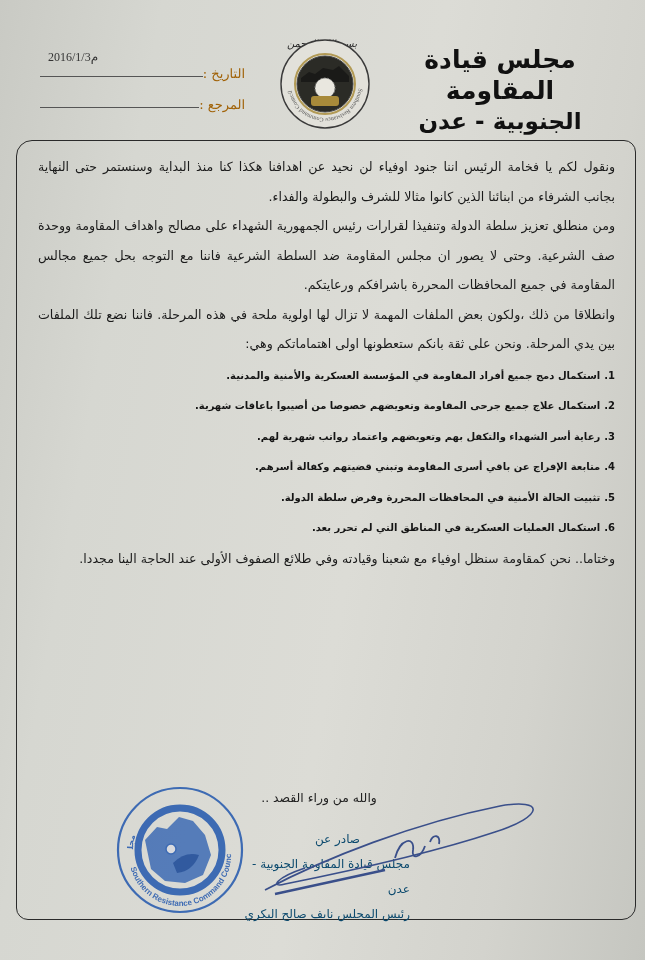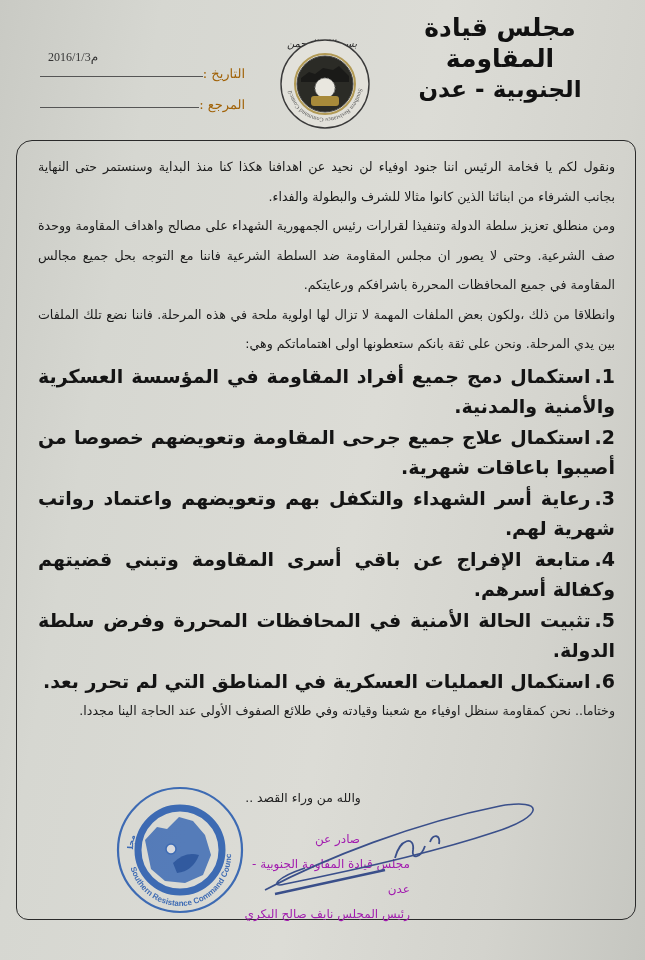--- a/index.html
+++ b/index.html
@@ -7,21 +7,21 @@
       width: 645px; height: 960px; overflow: hidden;
       background: linear-gradient(100deg, #c9cac4 0%, #d6d7d1 20%, #dcdcd6 55%, #d3d3cd 80%, #c5c6c0 100%);
       font-family: "DejaVu Sans", sans-serif;
       color: #1c1c1c;
       position: relative;
     }
     .page { position: absolute; left: 0; top: 0; width: 645px; height: 960px; }
 
     
     .hdr-title {
-      position: absolute; right: 30px; top: 12px; width: 230px;
+      position: absolute; right: 30px; top: 44px; width: 230px;
       direction: rtl; text-align: center;
       font-weight: bold; color: #111; line-height: 1.25;
     }
     .hdr-title .l1 { font-size: 25px; display: block; letter-spacing: 0.5px; }
     .hdr-title .l2 { font-size: 23px; display: block; }
 
     .basmala {
       position: absolute; left: 277px; top: 18px; width: 90px; text-align: center;
       direction: rtl; font-family: "DejaVu Serif", serif; font-size: 10px; color: #2a2a2a;
       font-style: italic; letter-spacing: -0.3px; margin-top: 20px;
@@ -49,33 +49,33 @@
     }
     .body-text {
       position: absolute; right: 30px; left: 38px; top: 152px;
       direction: rtl; text-align: justify; text-align-last: right;
       font-size: 12.6px; line-height: 29.5px; color: #1b1b1b;
     }
     .body-text p { margin: 0; }
     .body-text .para { text-align-last: right; }
     .list { margin: 2px 0 0 0; padding: 0; list-style: none; padding-right: 0; }
     .list li {
-      font-weight: bold; font-size: 19px; line-height: 30.5px; color: #141414;
+      font-weight: bold; font-size: 10px; line-height: 30.5px; color: #141414;
       padding-right: 0;
     }
     .list li .num { margin-left: 4px; }
     .closing { margin-top: 0; }
 
     .salute {
-      position: absolute; left: 188px; width: 230px; top: 790px;
+      position: absolute; left: 204px; width: 230px; top: 790px;
       direction: rtl; text-align: center; font-size: 12.4px; color: #222;
     }
     .sig-block {
       position: absolute; left: 230px; width: 180px; top: 827px;
-      direction: rtl; text-align: right; font-size: 12px; line-height: 25px; color: #a21caf;
+      direction: rtl; text-align: right; font-size: 12px; line-height: 25px; color: #0c4a6e;
     }
     .sig-block .issuer { padding-right: 50px; }
 
     .stamp { position: absolute; left: 115px; top: 785px; width: 130px; height: 130px; opacity: 0.9; }
     .signature { position: absolute; left: 245px; top: 798px; width: 305px; height: 100px; }
   </style>
 </head>
 <body>
 
 <div class="page">

